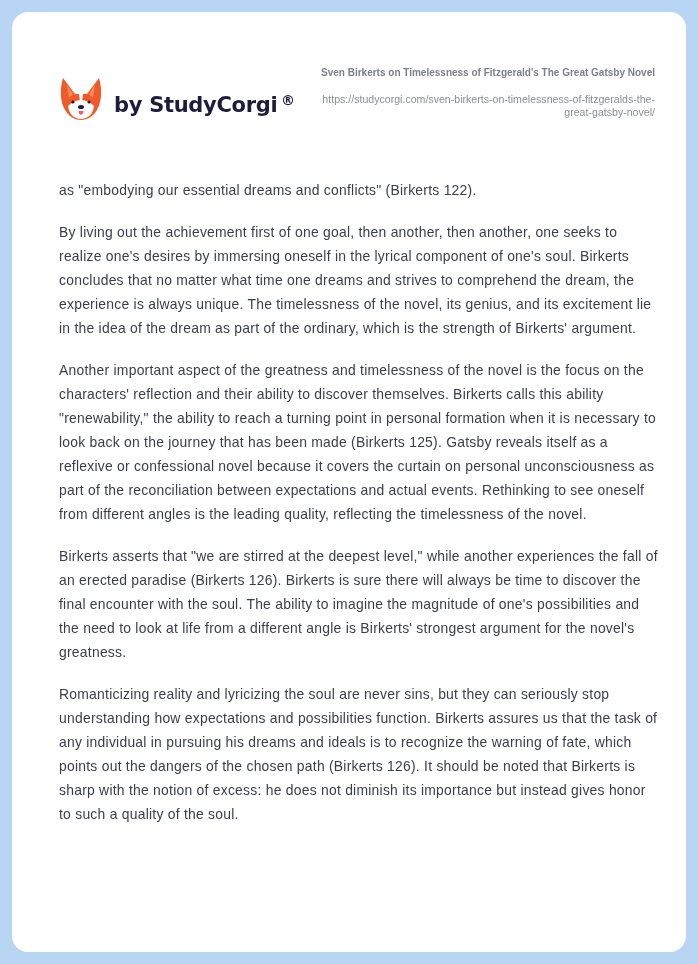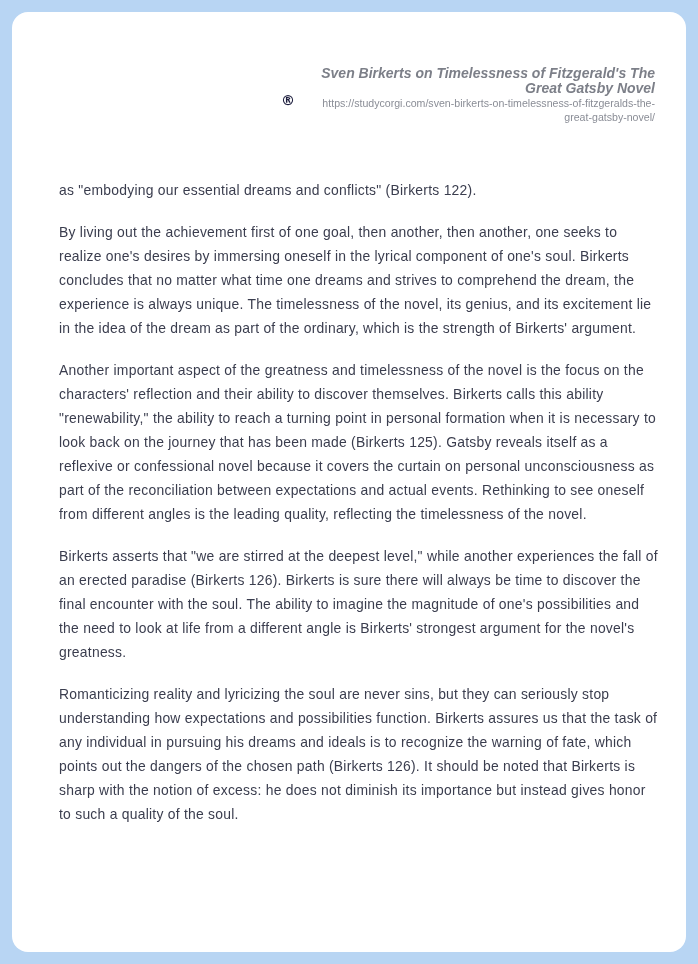--- a/index.html
+++ b/index.html
@@ -59,27 +59,26 @@
     .meta {
       position: absolute;
       right: 31px;
       top: 54px;
       width: 350px;
       text-align: right;
     }
     .meta-title {
       font-family: "Liberation Sans", sans-serif;
       font-weight: bold;
-      font-size: 14px;
+      font-size: 10px;
       line-height: 14.5px;
       color: #7c7f88;
-      font-style: italic;
     }
     .meta-url {
-      margin-top: 2px;
+      margin-top: 12px;
       font-family: "Liberation Sans", sans-serif;
       font-size: 10.6px;
       line-height: 13.5px;
       color: #8a8d96;
     }
     .content {
       position: absolute;
       left: 47px;
       top: 166px;
       width: 600px;
@@ -91,20 +90,41 @@
     .content p {
       margin-bottom: 18px;
       letter-spacing: 0.25px;
     }
   </style>
 </head>
 <body>
 
 <div class="page">
   <div class="header">
+    <div class="brand">
+      <svg class="corgi" viewBox="0 0 42 46" xmlns="http://www.w3.org/2000/svg">
+
+        <path d="M3 2 L15 18 L27 18 L39 2 C42 12 42 24 38 32 C34 40 28 44 21 44 C14 44 8 40 4 32 C0 24 0 12 3 2 Z" fill="#f05a28"></path>
+
+        <path d="M7 9 L13 18 L9 22 Z" fill="#ff8a5c"></path>
+        <path d="M35 9 L29 18 L33 22 Z" fill="#ff8a5c"></path>
+
+        <path d="M8 30 C12 26 16 24 21 24 C26 24 30 26 34 30 C33 38 28 43 21 43 C14 43 9 38 8 30 Z" fill="#ffffff"></path>
+
+        <path d="M19 18 L23 18 L22 26 L20 26 Z" fill="#ffffff"></path>
+
+        <circle cx="13" cy="26" r="1.6" fill="#1c1d3d"></circle>
+        <circle cx="29" cy="26" r="1.6" fill="#1c1d3d"></circle>
+
+        <ellipse cx="21" cy="31" rx="3" ry="2" fill="#1c1d3d"></ellipse>
+
+        <path d="M18.5 35 C18.5 40 23.5 40 23.5 35 Z" fill="#f05a70"></path>
+      </svg>
+      <span class="brand-text">by StudyCorgi</span>
+    </div>
     <span class="reg">®</span>
 
     <div class="meta">
       <div class="meta-title">Sven Birkerts on Timelessness of Fitzgerald's The Great Gatsby Novel</div>
       <div class="meta-url">https://studycorgi.com/sven-birkerts-on-timelessness-of-fitzgeralds-the-great-gatsby-novel/</div>
     </div>
   </div>
 
   <div class="content">
     <p>as "embodying our essential dreams and conflicts" (Birkerts 122).</p>

